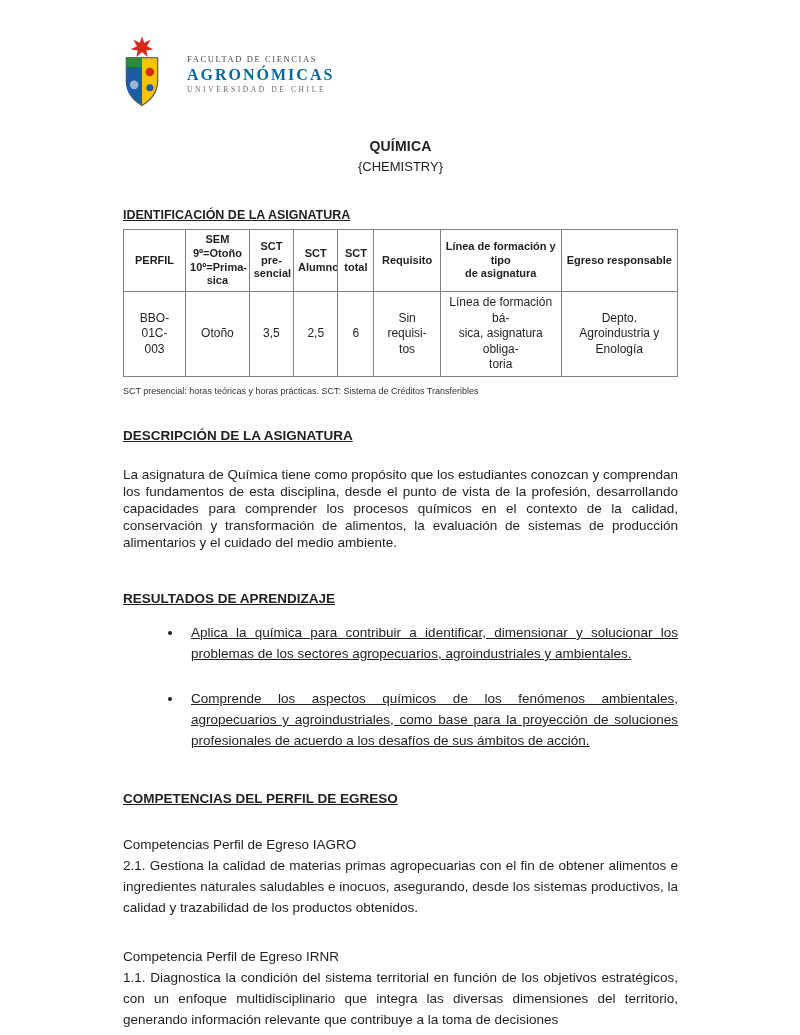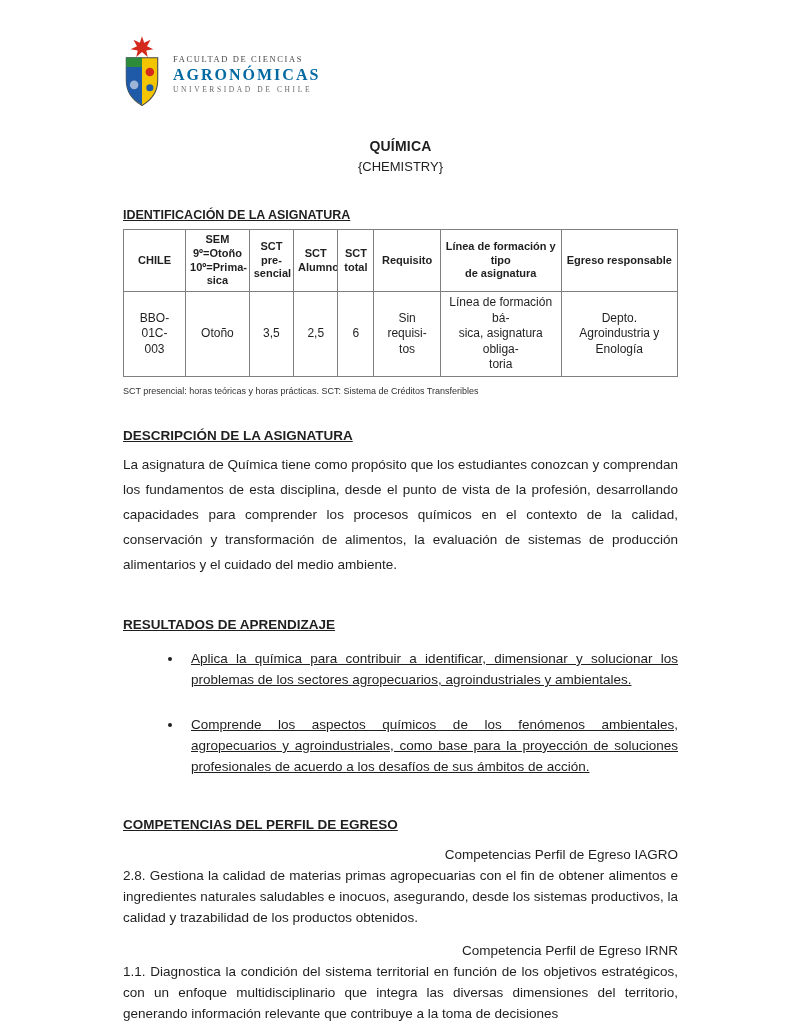--- a/index.html
+++ b/index.html
@@ -7,21 +7,21 @@
   body {
     width: 800px;
     min-height: 1035px;
     font-family: "Liberation Sans", sans-serif;
     color: #1f1f1f;
     -webkit-font-smoothing: antialiased;
   }
   .page { width: 800px; min-height: 1035px; padding: 36px 122px 40px 123px; background: #fff; }
 
   
-  .logo-row { display: flex; align-items: center; gap: 6px; margin-left: -6px; }
+  .logo-row { display: flex; align-items: center; gap: 20px; margin-left: -6px; }
   .crest { flex: 0 0 auto; }
   .logo-text { font-family: "Liberation Serif", serif; color: #3a3a3a; line-height: 1.25; }
   .logo-text .l1 { font-size: 8.5px; letter-spacing: 1.6px; color: #4a4a4a; }
   .logo-text .l2 { font-size: 16px; letter-spacing: 2px; font-weight: bold; color: #0369a1; }
   .logo-text .l3 { font-size: 7.5px; letter-spacing: 2.6px; color: #6a6a6a; }
 
   
   .title-block { text-align: center; margin-top: 26px; }
   .title { font-size: 14px; font-weight: bold; letter-spacing: 0.2px; }
   .subtitle { font-size: 13px; margin-top: 5px; }
@@ -43,22 +43,22 @@
     overflow: hidden;
   }
   table.ident th { font-size: 11px; font-weight: bold; line-height: 1.25; height: 56px; }
   table.ident td { font-size: 12px; line-height: 1.3; height: 48px; }
   col.c1 { width: 11.2%; } col.c2 { width: 11.5%; } col.c3 { width: 8.0%; }
   col.c4 { width: 8.0%; }  col.c5 { width: 6.5%; }  col.c6 { width: 12.0%; }
   col.c7 { width: 21.8%; } col.c8 { width: 21.0%; }
   .footnote { font-size: 9px; color: #303030; margin-top: 9px; }
 
   
-  p.body-text { font-size: 13.5px; line-height: 25px; text-align: justify; margin-top: 9px; }
-  .subsection-title { font-size: 13.5px; line-height: 21px; margin-top: 12px; text-align: right; }
+  p.body-text { font-size: 13.5px; line-height: 17px; text-align: justify; margin-top: 23px; }
+  .subsection-title { font-size: 13.5px; line-height: 21px; margin-top: 28px; }
   p.compact { font-size: 13.5px; line-height: 21px; text-align: justify; margin-top: 0; }
 
   
   ul.bullets { margin-top: 16px; padding-left: 60px; list-style: disc; }
   ul.bullets li { font-size: 13.5px; line-height: 21px; text-align: justify; padding-left: 8px; margin-bottom: 24px; text-decoration: underline; }
   ul.bullets li:last-child { margin-bottom: 0; }
 </style>
 </head>
 <body>
 
@@ -96,21 +96,21 @@
         <col class="c2">
         <col class="c3">
         <col class="c4">
       <col class="c5">
         <col class="c6">
         <col class="c7">
         <col class="c8">
     </colgroup>
     <thead>
       <tr>
-        <th>CHILE</th>
+        <th>PERFIL</th>
         <th>SEM
 9º=Otoño
 10º=Prima-
 sica</th>
         <th>SCT pre-
 sencial</th>
         <th>SCT
 Alumno</th>
         <th>SCT
 total</th>
@@ -146,18 +146,18 @@
 
   <div class="section-heading mt-xl">RESULTADOS DE APRENDIZAJE</div>
   <ul class="bullets">
     <li>Aplica la química para contribuir a identificar, dimensionar y solucionar los problemas de los sectores agropecuarios, agroindustriales y ambientales.</li>
     <li>Comprende los aspectos químicos de los fenómenos ambientales, agropecuarios y agroindustriales, como base para la proyección de soluciones profesionales de acuerdo a los desafíos de sus ámbitos de acción.</li>
   </ul>
 
   <div class="section-heading mt-xl">COMPETENCIAS DEL PERFIL DE EGRESO</div>
 
   <div class="subsection-title">Competencias Perfil de Egreso IAGRO</div>
-  <p class="compact">2.8. Gestiona la calidad de materias primas agropecuarias con el fin de obtener alimentos e ingredientes naturales saludables e inocuos, asegurando, desde los sistemas productivos, la calidad y trazabilidad de los productos obtenidos.</p>
+  <p class="compact">2.1. Gestiona la calidad de materias primas agropecuarias con el fin de obtener alimentos e ingredientes naturales saludables e inocuos, asegurando, desde los sistemas productivos, la calidad y trazabilidad de los productos obtenidos.</p>
 
   <div class="subsection-title">Competencia Perfil de Egreso IRNR</div>
   <p class="compact">1.1. Diagnostica la condición del sistema territorial en función de los objetivos estratégicos, con un enfoque multidisciplinario que integra las diversas dimensiones del territorio, generando información relevante que contribuye a la toma de decisiones</p>
 
 </div>
 
 </body></html>

